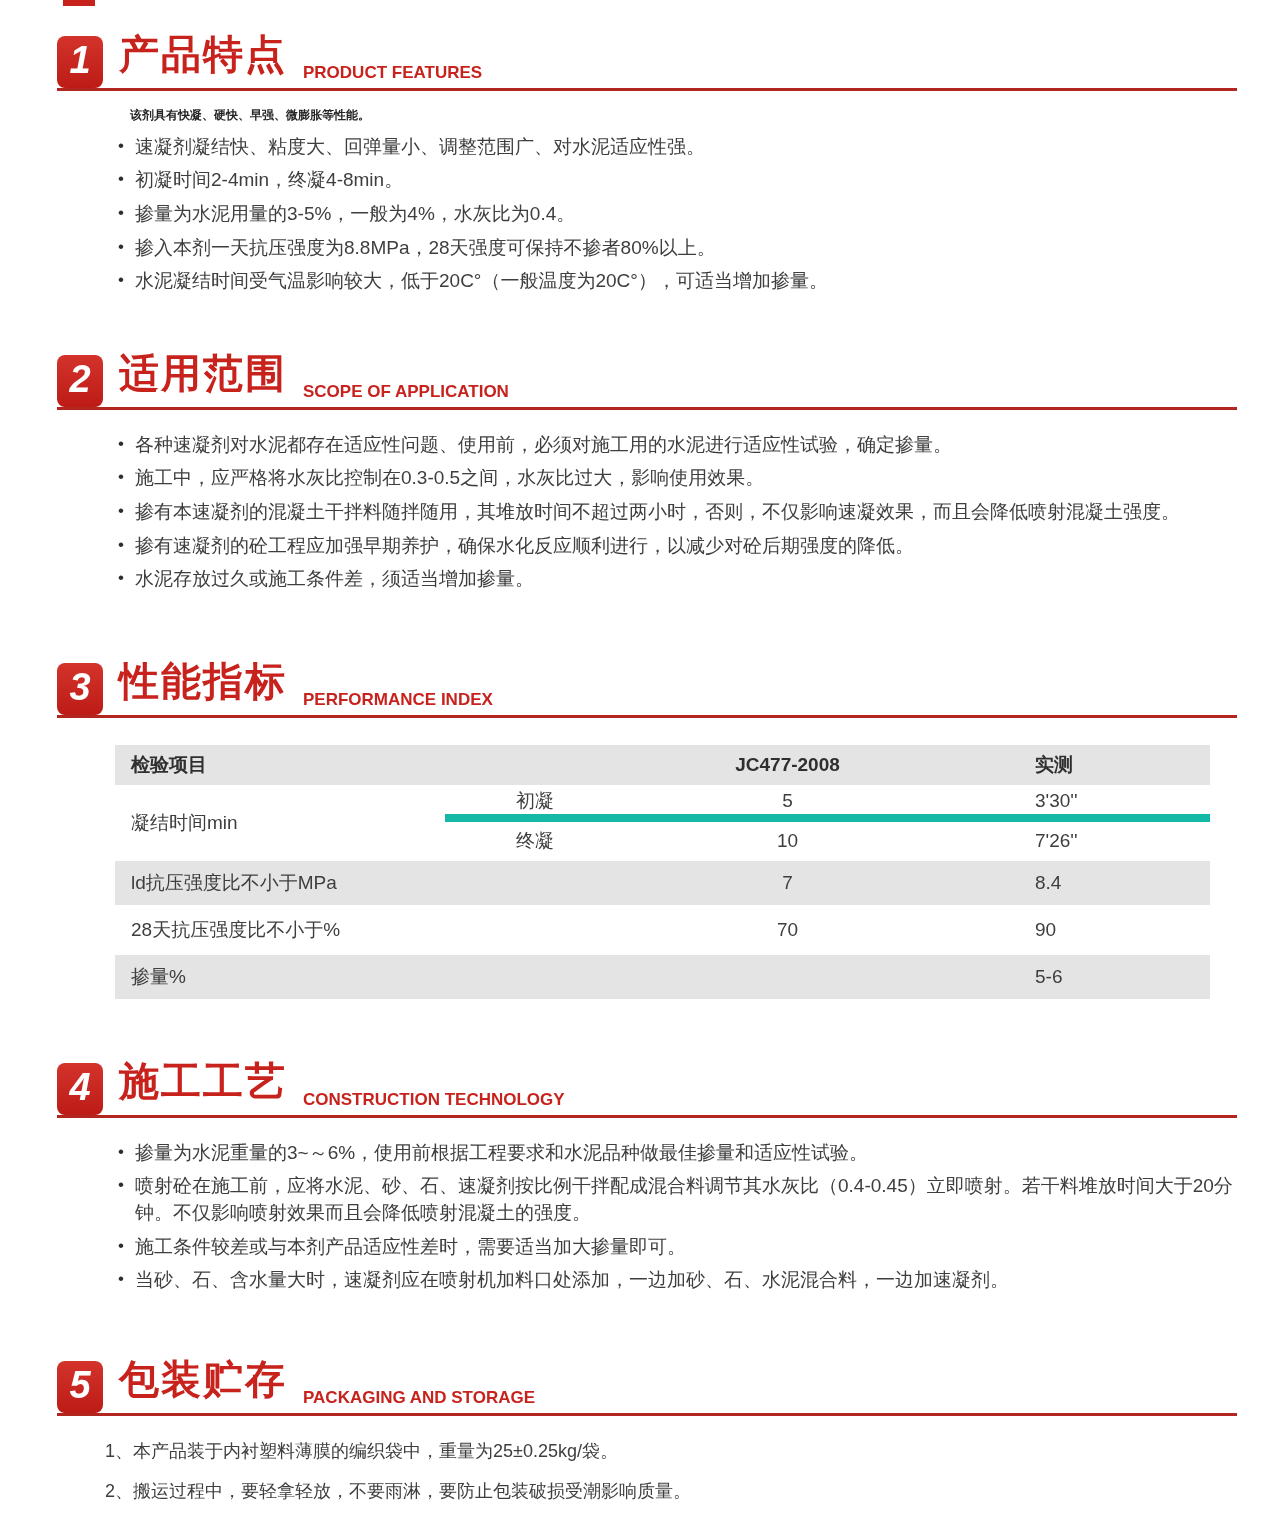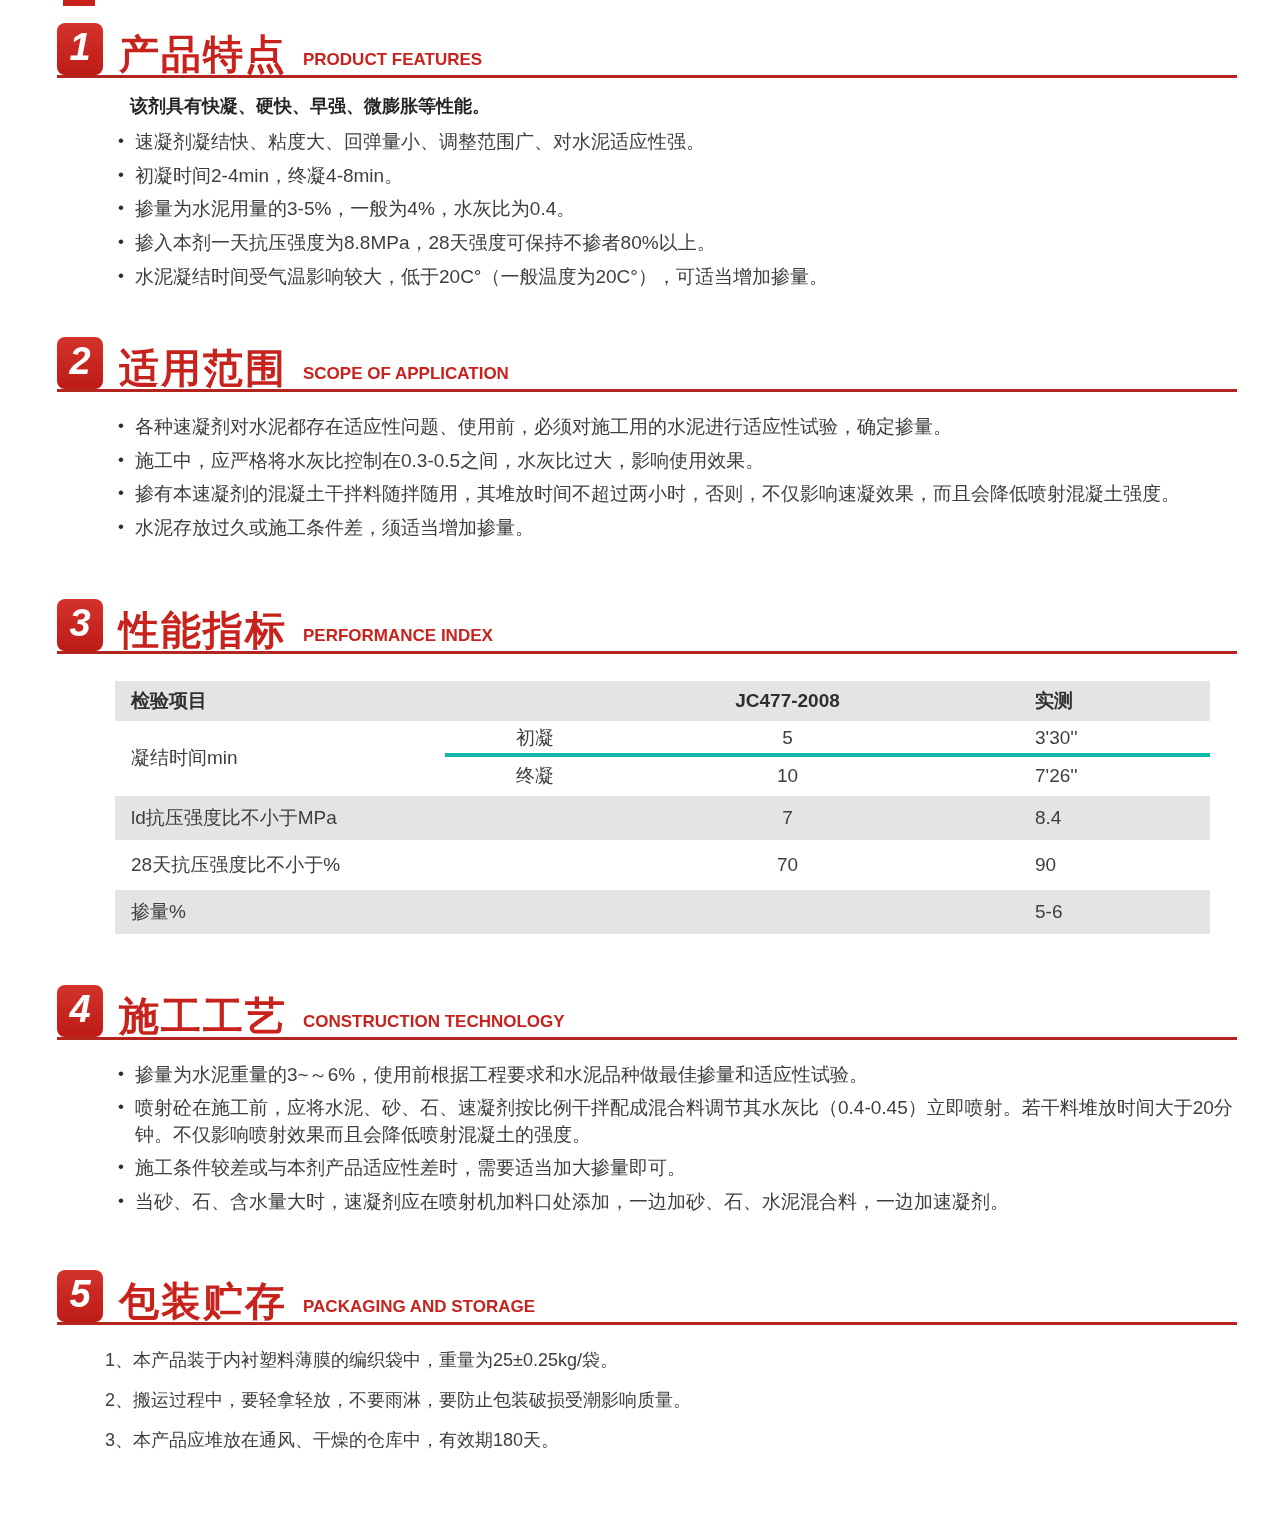--- a/index.html
+++ b/index.html
@@ -34,31 +34,31 @@
   .badge{
     width:46px;height:52px;flex:0 0 46px;
     background:linear-gradient(180deg,#d4332c 0%,#bd1b16 100%);
     border-radius:8px 8px 8px 8px;
     color:#fff;display:flex;align-items:center;justify-content:center;
     font-size:38px;font-weight:bold;font-style:italic;
     padding-bottom:3px;
   }
   .title-zh{
     font-size:40px;font-weight:800;color:var(--red);
-    line-height:1;margin-left:16px;letter-spacing:2px;padding-bottom:1px;
+    line-height:1;margin-left:16px;letter-spacing:2px;padding-bottom:14px;
     white-space:nowrap;
     margin-top:12px;
   }
   .title-en{
     font-size:17px;font-weight:700;color:var(--red);
     margin-left:16px;padding-bottom:5px;white-space:nowrap;
   }
   .intro{
     margin:16px 0 0 73px;
-    font-size:18px;font-weight:700;color:var(--ink-dark);
+    font-size:12px;font-weight:700;color:var(--ink-dark);
     line-height:1.4;
   }
   ul.bullets{
     list-style:none;margin:22px 0 0 0;padding:0 0 0 61px;
   }
   .section.s1 ul.bullets{margin-top:10px;}
   ul.bullets li{
     position:relative;padding-left:17px;margin-bottom:7px;
     font-size:19px;line-height:1.4;color:var(--ink);
   }
@@ -77,21 +77,21 @@
   table.perf col.c-sub{width:180px;}
   table.perf col.c-std{width:325px;}
   table.perf col.c-meas{width:260px;}
   table.perf td{padding:0;vertical-align:middle;}
   table.perf .gray{background:var(--row-gray);}
   table.perf .h-row td{height:40px;font-weight:700;color:#2f2f2f;}
   table.perf .c-left{text-align:left;padding-left:16px;}
   table.perf .c-center{text-align:center;}
   table.perf .c-meas-cell{text-align:left;padding-left:85px;}
   table.perf .sub-row td{height:33px;}
-  table.perf .divided{border-bottom:4px solid #14b8a6;}
+  table.perf .divided{border-bottom:8px solid #14b8a6;}
   table.perf .plain-row td{height:44px;}
   .numbered{margin:24px 0 0 48px;padding:0;}
   .numbered p{
     margin:17px 0 10px 0;font-size:18px;line-height:1.3;color:var(--ink);
   }
 </style>
 </head>
 <body>
 
 <div class="top-mark"></div>
@@ -119,20 +119,21 @@
     <div class="badge">
       <span>2</span>
     </div>
     <div class="title-zh">适用范围</div>
     <div class="title-en">SCOPE OF APPLICATION</div>
   </div>
   <ul class="bullets">
     <li>各种速凝剂对水泥都存在适应性问题、使用前，必须对施工用的水泥进行适应性试验，确定掺量。</li>
     <li>施工中，应严格将水灰比控制在0.3-0.5之间，水灰比过大，影响使用效果。</li>
     <li>掺有本速凝剂的混凝土干拌料随拌随用，其堆放时间不超过两小时，否则，不仅影响速凝效果，而且会降低喷射混凝土强度。</li>
+    <li>掺有速凝剂的砼工程应加强早期养护，确保水化反应顺利进行，以减少对砼后期强度的降低。</li>
     <li>水泥存放过久或施工条件差，须适当增加掺量。</li>
   </ul>
 </div>
 
 <div class="section s3">
   <div class="section-header">
     <div class="badge">
       <span>3</span>
     </div>
     <div class="title-zh">性能指标</div>

